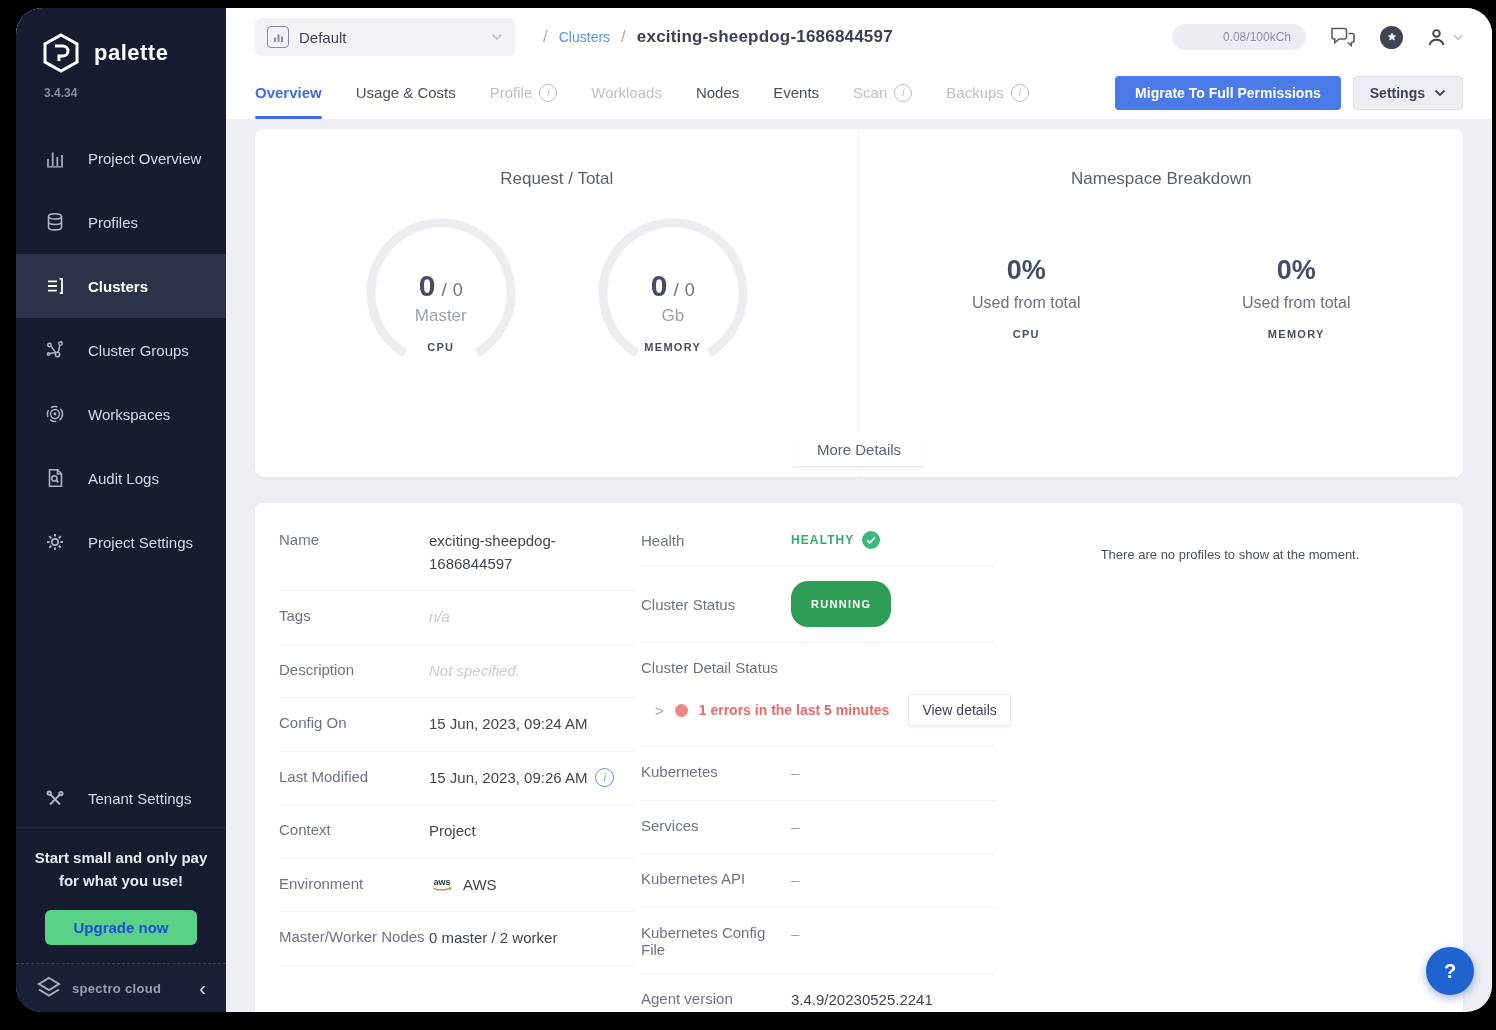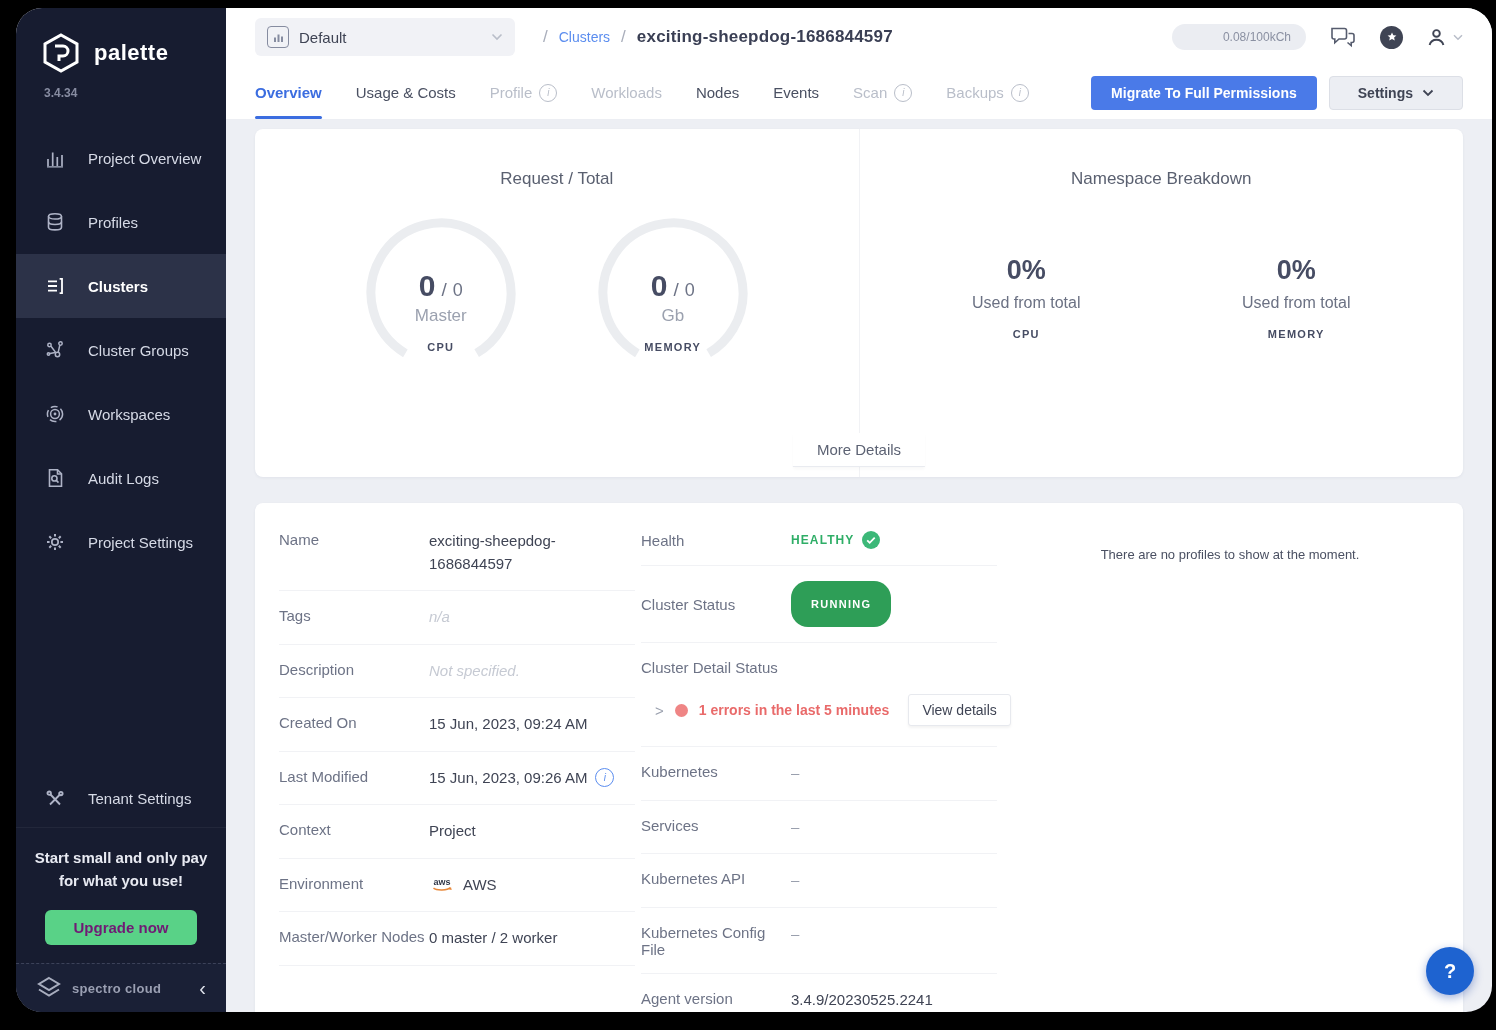--- a/index.html
+++ b/index.html
@@ -17,21 +17,21 @@
   .version{padding:12px 0 0 28px;font-size:12px;color:#878ca1;font-weight:700;}
   .nav{margin-top:26px;}
   .nav-item{display:flex;align-items:center;gap:22px;height:64px;padding-left:28px;
             font-size:15px;color:#d6dae6;cursor:pointer;}
   .nav-item .nicon{color:#aeb3c6;display:flex;align-items:center;}
   .nav-item.active{background:#2c3248;color:#fff;font-weight:600;}
   .nav-item.active .nicon{color:#fff;}
   .sidebar-spacer{flex:1;}
   .promo{border-top:1px solid rgba(255,255,255,.05);text-align:center;
          padding:18px 8px 4px;font-size:15px;font-weight:600;color:#e8eaf2;line-height:1.55;}
-  .upgrade-btn{margin:14px auto 18px;display:block;background:#59d287;color:#701a75;border:none;
+  .upgrade-btn{margin:14px auto 18px;display:block;background:#59d287;color:#1d4ed8;border:none;
                border-radius:6px;padding:9px 28px;font-size:15px;font-weight:700;cursor:pointer;
                font-family:"Liberation Sans",sans-serif;text-align:right;}
   .sidebar-footer{border-top:1px dashed #3c4259;background:#1a2036;height:48px;display:flex;
                   align-items:center;padding:0 20px;gap:10px;}
   .footer-brand{font-size:13px;color:#9a9fb2;font-weight:600;flex:1;letter-spacing:.3px;}
   .collapse{color:#dfe2ec;font-size:20px;line-height:1;cursor:pointer;}
 
   
   .main{flex:1;display:flex;flex-direction:column;min-width:0;}
   .header{background:#fff;padding:0 29px;border-bottom:1px solid #eceef3;}
@@ -60,21 +60,21 @@
   .tab.active::after{content:"";position:absolute;left:0;right:0;bottom:0;height:3px;
                      background:#3b6de0;border-radius:2px;}
   .tab.disabled{color:#b9bec9;cursor:default;}
   .info-dot{width:16px;height:16px;border:1px solid currentColor;border-radius:50%;font-size:10px;
             display:flex;align-items:center;justify-content:center;font-style:italic;flex-shrink:0;}
   .tab-actions{margin-left:auto;display:flex;gap:12px;align-items:center;}
   .migrate-btn{background:#4a7ae8;color:#fff;font-size:14px;font-weight:600;border:none;
                border-radius:4px;height:34px;padding:0 20px;cursor:pointer;
                font-family:"Liberation Sans",sans-serif;}
   .settings-btn{background:#eceef3;color:#3f4454;font-size:14px;font-weight:600;
-                border:1px solid #dcdfe6;border-radius:4px;height:34px;padding:0 28px;display:flex;
+                border:1px solid #dcdfe6;border-radius:4px;height:34px;padding:0 16px;display:flex;
                 align-items:center;gap:9px;cursor:pointer;font-family:"Liberation Sans",sans-serif;}
 
   
   .content{flex:1;padding:9px 29px 0;}
   .card{background:#fff;border-radius:8px;box-shadow:0 1px 3px rgba(40,50,80,.06);}
   .card1{height:348px;display:flex;position:relative;margin-bottom:26px;}
   .card1-half{width:50%;padding-top:40px;position:relative;}
   .card1-half + .card1-half{border-left:1px solid #f1f2f5;}
   .card-title{text-align:center;font-size:17px;color:#5a6070;}
   .gauges{display:flex;justify-content:center;gap:72px;margin-top:26px;}
@@ -406,21 +406,21 @@
           </div>
           <div class="drow">
             <span class="dlabel">Tags</span>
             <span class="dvalue muted">n/a</span>
           </div>
           <div class="drow">
             <span class="dlabel">Description</span>
             <span class="dvalue muted">Not specified.</span>
           </div>
           <div class="drow">
-            <span class="dlabel">Created On</span>
+            <span class="dlabel">Config On</span>
             <span class="dvalue">15 Jun, 2023, 09:24 AM</span>
           </div>
           <div class="drow">
             <span class="dlabel">Last Modified</span>
             <span class="dvalue valflex" style="max-width:220px">
               <span>15 Jun, 2023, 09:26 AM</span>
               <span class="info-blue">i</span>
             </span>
           </div>
           <div class="drow">

